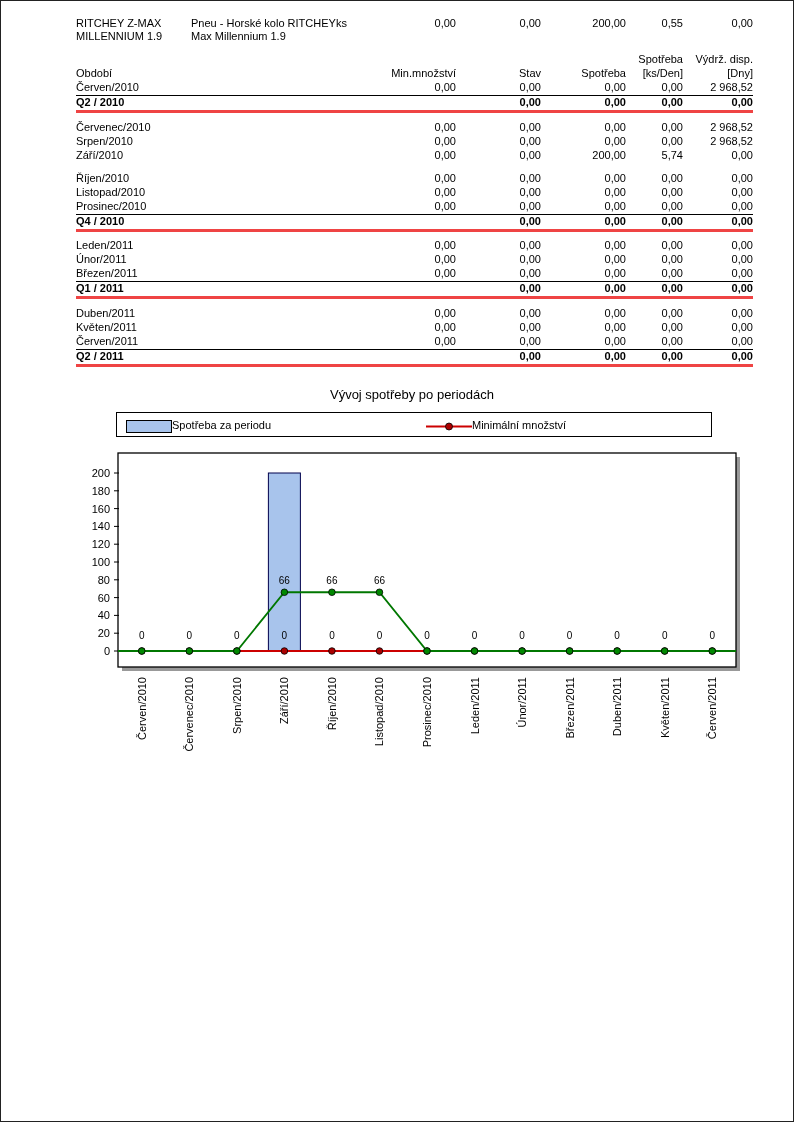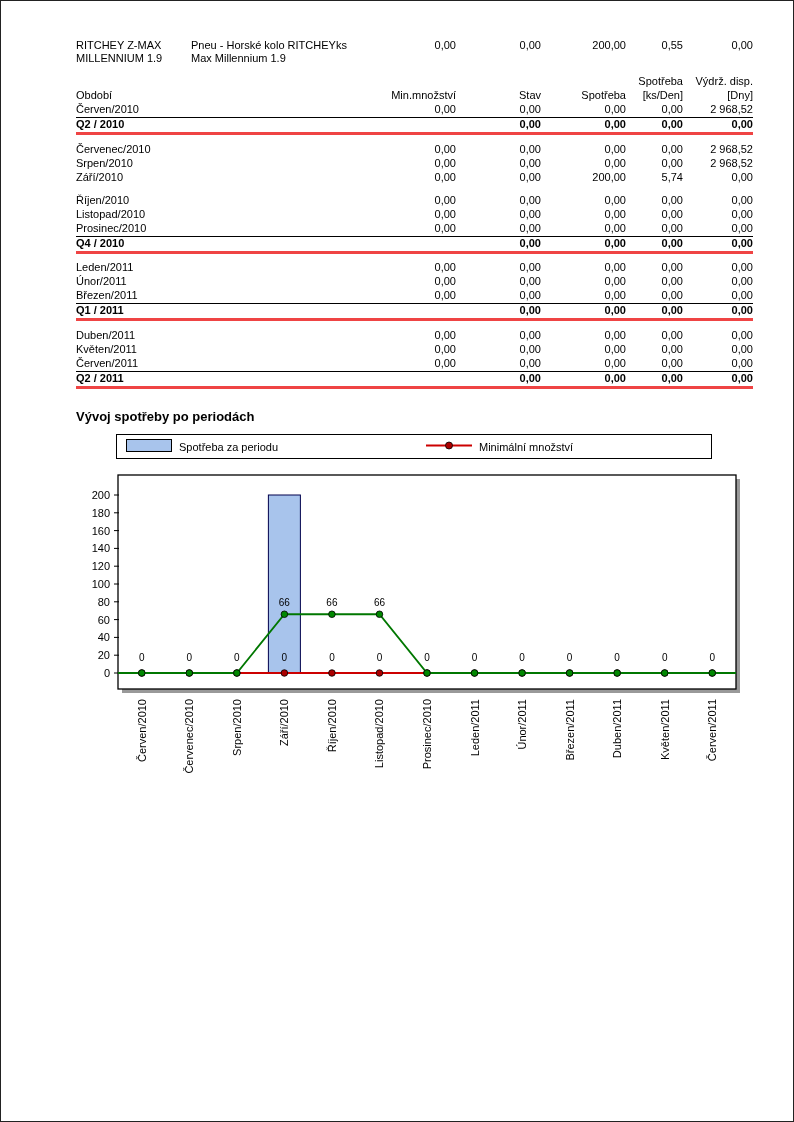--- a/index.html
+++ b/index.html
@@ -2,34 +2,34 @@
 <html><head>
 <meta charset="utf-8">
 <style>
   *{margin:0;padding:0;box-sizing:border-box}
   html{background:#fff;overflow:hidden}
   body{
     width:794px;height:1122px;background:#ffffff;border:1px solid #222;
     font-family:"Liberation Sans","DejaVu Sans",sans-serif;font-size:11px;color:#000;
     overflow:hidden;position:relative;
   }
-  .content{padding:38px 42px 0 75px}
+  .content{padding:16px 42px 0 75px}
   table{border-collapse:collapse;table-layout:fixed;width:677px}
   td,th{font-size:11px;line-height:13px;vertical-align:top;padding:0 0 1px 0;
         font-weight:normal;text-align:left;overflow:hidden;white-space:nowrap}
   .num{text-align:right}
   .pre{white-space:pre-line}
   .product-table{margin-bottom:9px}
   .report thead th{font-weight:normal}
   .report tr.quarter td{border-top:1px solid #000;border-bottom:3px solid #ef4444;font-weight:bold}
   .report tr.spacer td{height:9px}
-  .chart-title{width:672px;font-weight:bold;font-size:13px;margin:20px 0 10px 0}
+  .chart-title{width:672px;text-align:center;font-weight:normal;font-size:13px;margin:20px 0 10px 0}
   .legend{margin-left:40px;width:596px;border:1px solid #000;padding:4px 9px 3px 9px;
           display:flex;flex-wrap:wrap;align-items:center;background:#fff}
-  .legend-item{display:flex;align-items:flex-start;gap:7px;font-size:11px;line-height:16px}
+  .legend-item{display:flex;align-items:flex-end;gap:0;font-size:11px;line-height:16px}
   .legend-item.w1{width:300px}
   .legend-item.w3{width:100%}
   .chart-wrap{margin-top:4px}
   svg text{font-family:"Liberation Sans","DejaVu Sans",sans-serif;fill:#000}
 </style>
 </head>
 <body>
 
 <div class="content">
 

